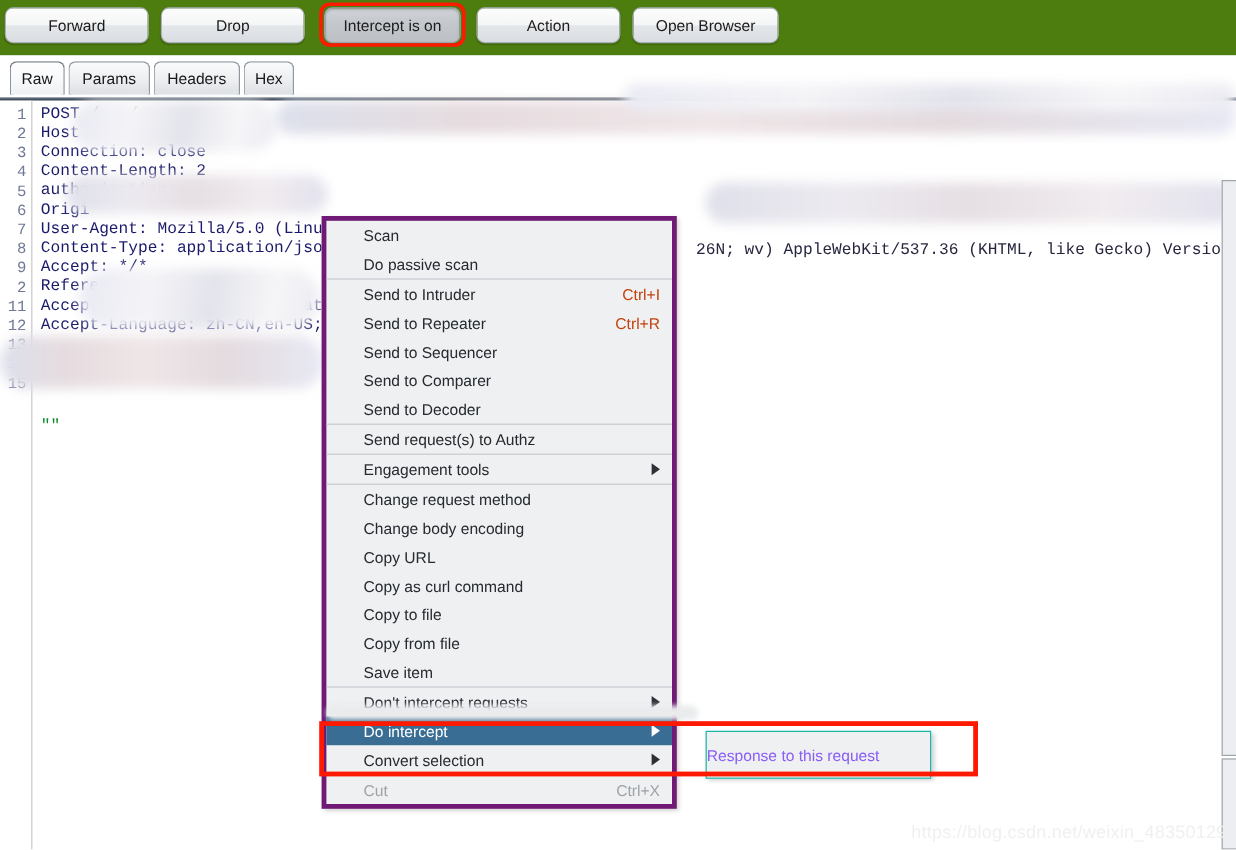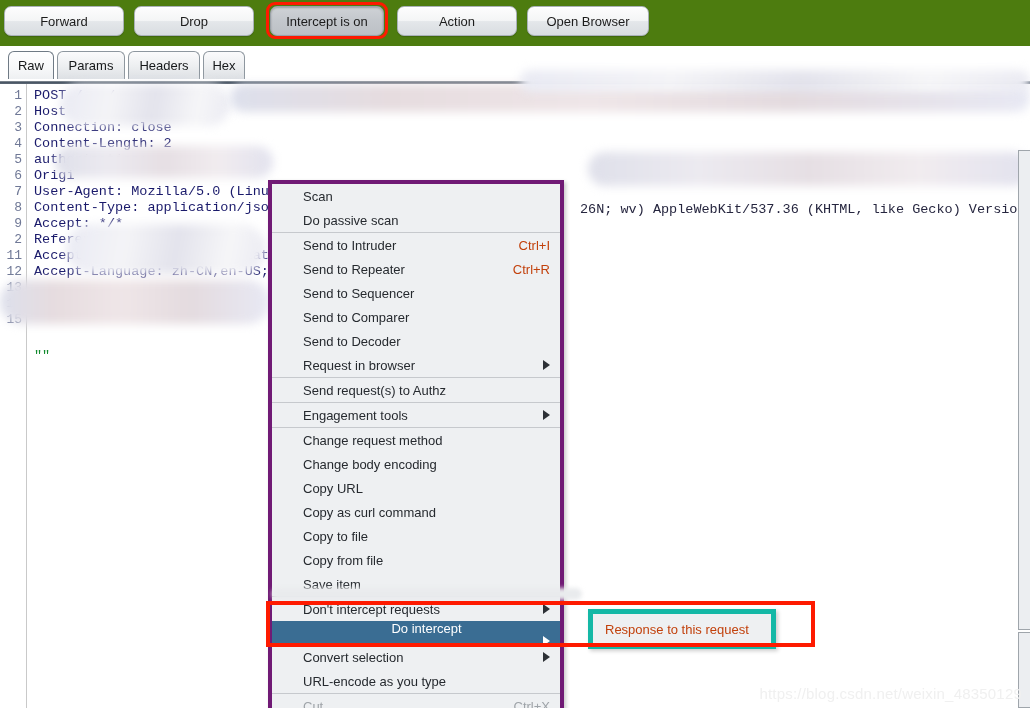--- a/index.html
+++ b/index.html
@@ -135,21 +135,21 @@
     position: relative;
     height: 24px;
     display: flex; align-items: center;
     padding: 0 10px 0 31px;
     font-size: 13px;
     color: #262a2f;
     white-space: nowrap;
     cursor: default;
     user-select: none;
   }
-  .mi.sel { background: #3a6d93; color: #ffffff; flex-direction: column; }
+  .mi.sel { background: #3a6d93; color: #ffffff; }
   .mi.disabled { color: #9ea3a8; }
   .mi .accel {
     margin-left: auto;
     padding-left: 16px;
     font-size: 13px;
     color: #c2410c;
   }
   .mi.disabled .accel { color: #9ea3a8; text-align: right; }
   .mi .arrow {
     margin-left: auto;
@@ -164,26 +164,25 @@
     background: #c6c9cd;
     margin: 0;
   }
 
   
   .submenu {
     position: absolute;
     left: 588px; top: 609px;
     width: 188px; height: 40px;
     background: #eef0f2;
-    border: 5px solid #14b8a6;
+    border: 1px solid #14b8a6;
     box-shadow: 2px 2px 4px rgba(0,0,0,0.2);
     display: flex; align-items: center;
-    padding-left: 12px;
-    font-size: 13px;
-    color: #c2410c;
+    font-size: 13px;
+    color: #8b5cf6;
     white-space: nowrap;
     z-index: 45;
   }
 
   .redbox {
     position: absolute;
     border: 4px solid #fe1a00;
     pointer-events: none;
     z-index: 60;
   }
@@ -314,24 +313,20 @@
     </div>
     <div class="mi">
         <span>Send to Sequencer</span>
       </div>
     <div class="mi">
         <span>Send to Comparer</span>
       </div>
     <div class="mi">
         <span>Send to Decoder</span>
       </div>
-    <div class="mi">
-      <span>Request in browser</span>
-      <span class="arrow"></span>
-    </div>
     <div class="msep"></div>
 
     <div class="mi">
         <span>Send request(s) to Authz</span>
       </div>
     <div class="msep"></div>
 
     <div class="mi">
       <span>Engagement tools</span>
       <span class="arrow"></span>
@@ -366,23 +361,20 @@
       <span class="arrow"></span>
     </div>
     <div class="mi sel">
       <span>Do intercept</span>
       <span class="arrow"></span>
     </div>
     <div class="mi">
       <span>Convert selection</span>
       <span class="arrow"></span>
     </div>
-    <div class="mi">
-        <span>URL-encode as you type</span>
-      </div>
     <div class="msep"></div>
 
     <div class="mi disabled">
       <span>Cut</span>
       <span class="accel">Ctrl+X</span>
     </div>
   </div>
 
   <div class="smudge" style="left:272px;top:588px;width:310px;height:12px;background:#e9ebed;filter:blur(2px);z-index:50;"></div>
 

